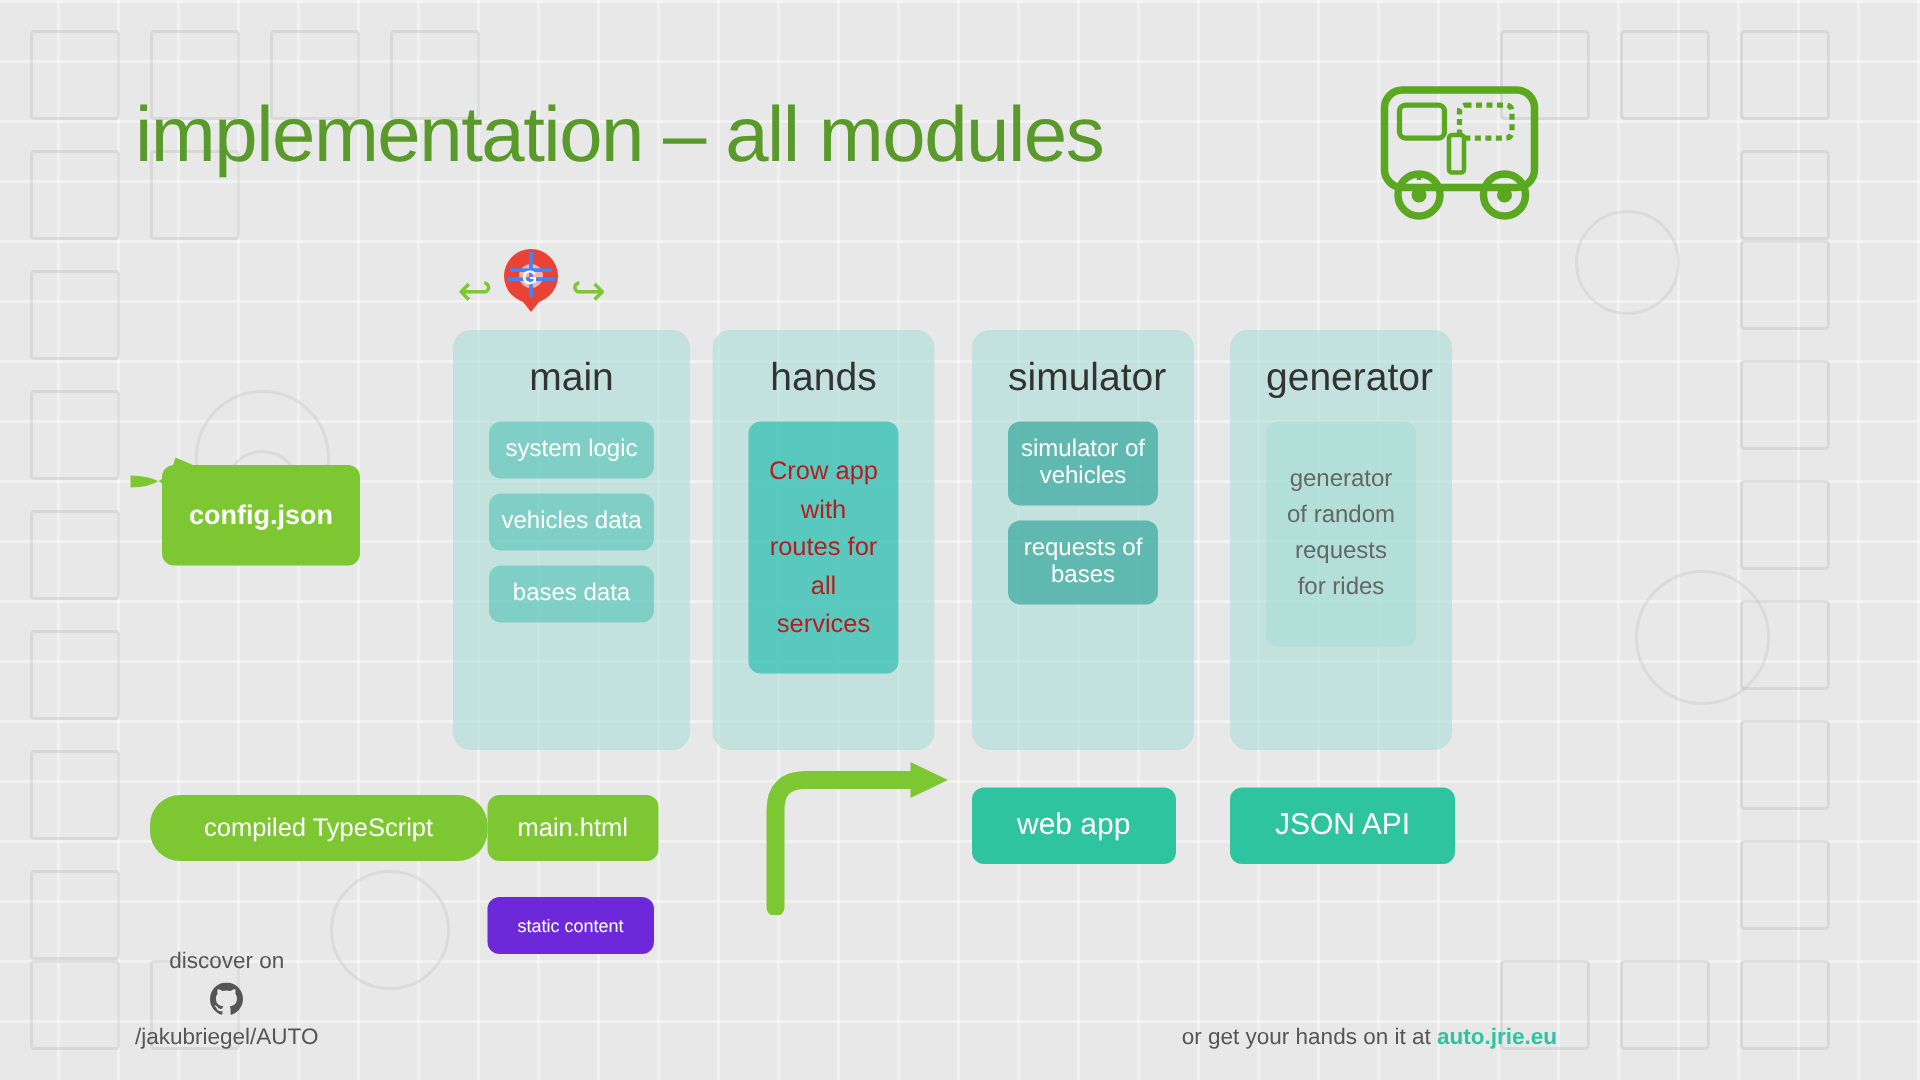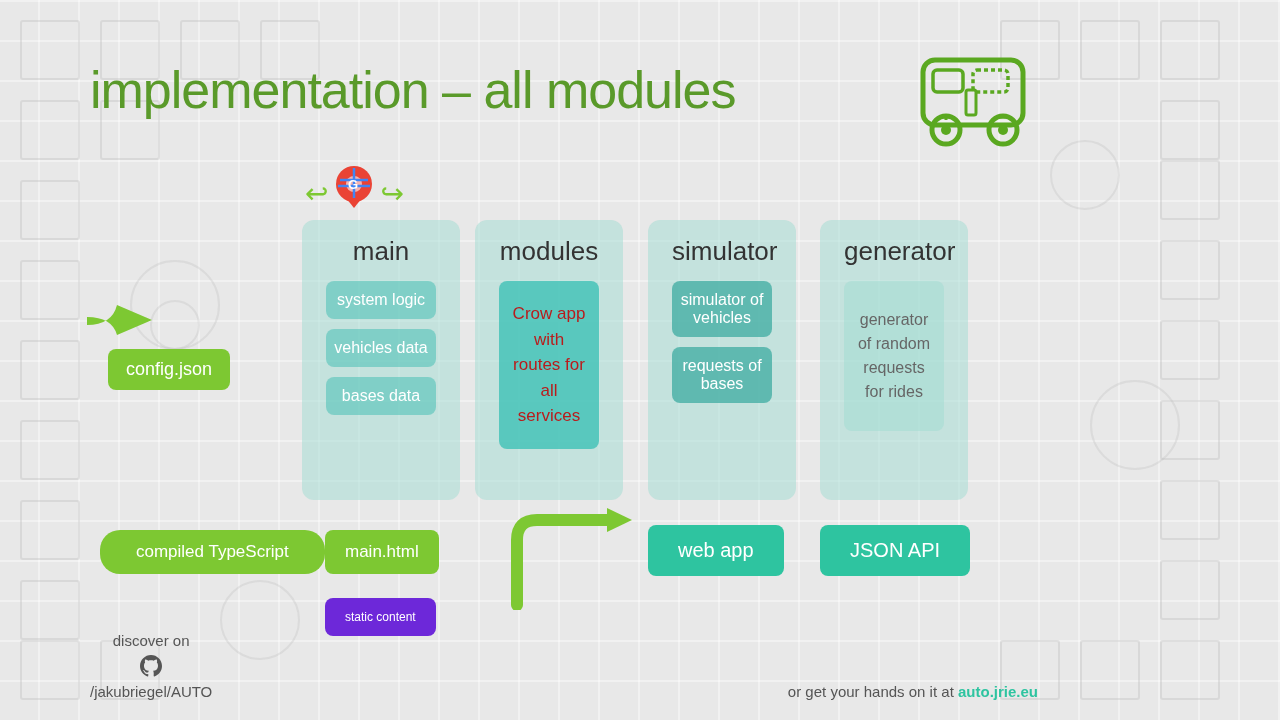--- a/index.html
+++ b/index.html
@@ -59,25 +59,24 @@
       height: 130px;
     }
 
     
     .config-box {
       position: absolute;
       top: 310px;
       left: 108px;
       background: #7dc832;
       color: white;
-      padding: 10px 18px;
+      padding: 23px 18px;
       border-radius: 8px;
       font-size: 18px;
-      font-weight: 400;
-      margin-top: 39px;
+      font-weight: 700;
     }
 
     
     .maps-area {
       position: absolute;
       top: 162px;
       left: 305px;
       display: flex;
       align-items: center;
       gap: 4px;
@@ -384,21 +383,21 @@
     <div class="module-container">
       <div class="module-title">main</div>
       <div class="module-item">system logic</div>
       <div class="module-item">vehicles data</div>
       <div class="module-item">bases data</div>
     </div>
   </div>
 
   <div class="col-server">
     <div class="module-container">
-      <div class="module-title">modules</div>
+      <div class="module-title">hands</div>
       <div class="server-content">Crow app with routes for all services</div>
     </div>
   </div>
 
   <div class="col-simulator">
     <div class="module-container">
       <div class="module-title">simulator</div>
       <div class="module-item module-item-dark">simulator of vehicles</div>
       <div class="module-item module-item-dark">requests of bases</div>
     </div>

